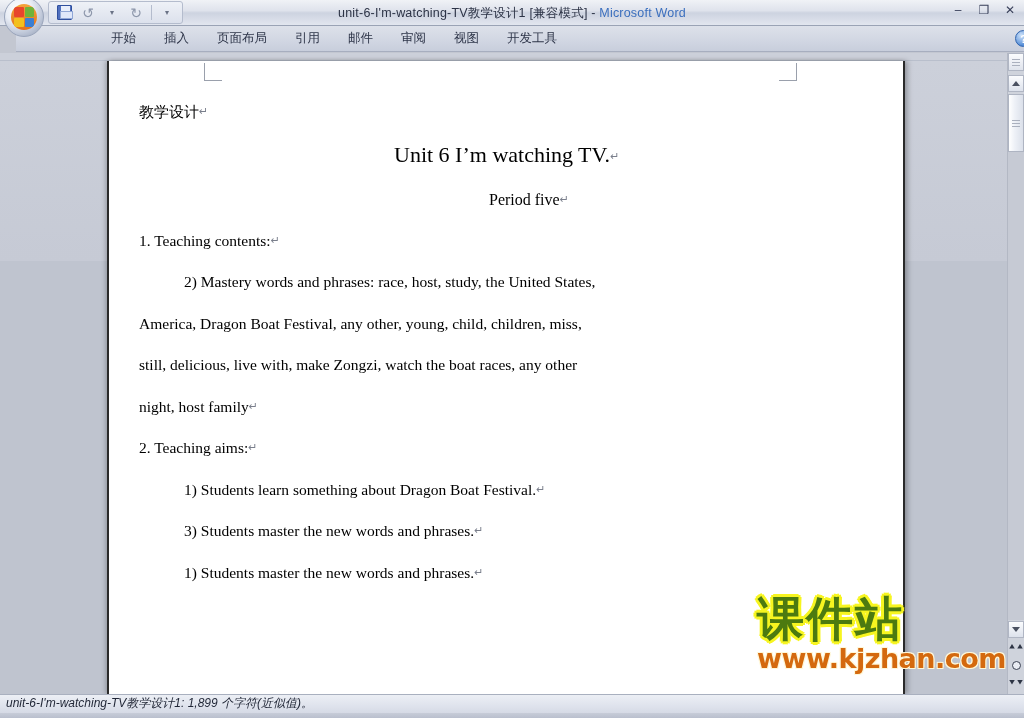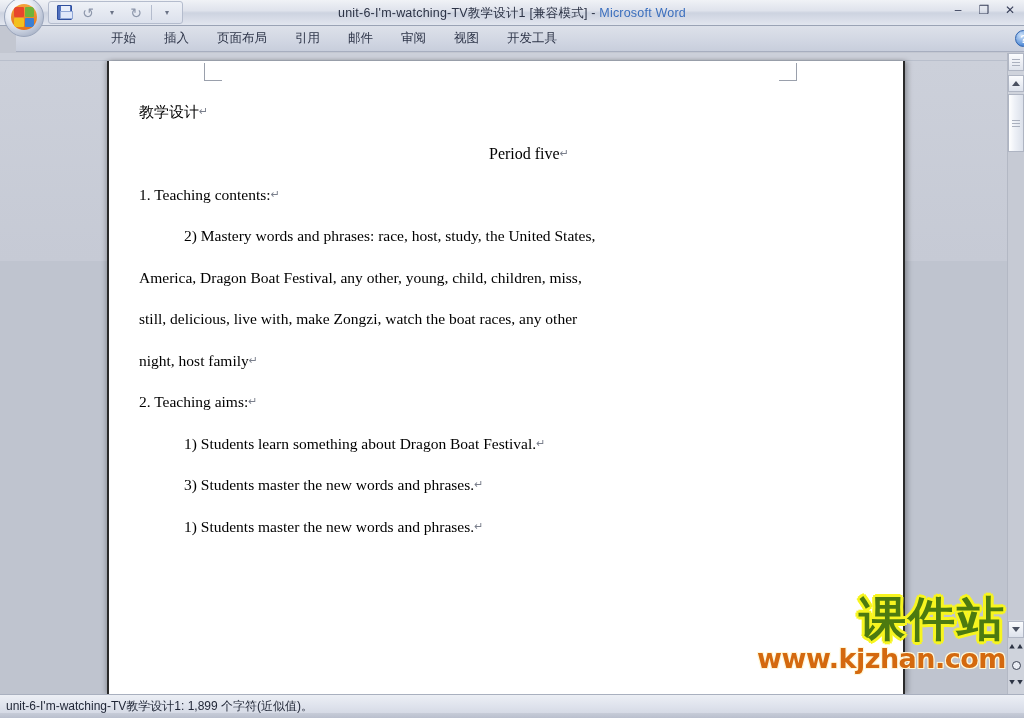--- a/index.html
+++ b/index.html
@@ -122,21 +122,21 @@
   .p { font-size: 15.5px; line-height: 41.5px; white-space: nowrap; }
   .cjk { font-family: "Liberation Sans", sans-serif; font-size: 15px; }
   .center-title { text-align: left; padding-left: 255px; font-size: 22px; line-height: 44px; }
   .center-sub { text-align: left; padding-left: 350px; font-size: 16px; line-height: 41px; }
   .ind1 { padding-left: 45px; }
   .pilcrow { color: #7a7f8c; font-size: 11px; font-family: "DejaVu Sans", sans-serif; vertical-align: 2px; }
 
   
   .watermark {
     position: absolute; right: 18px; bottom: 22px; z-index: 40;
-    text-align: right; line-height: 1;
+    text-align: left; line-height: 1;
     pointer-events: none;
   }
   .wm-cn {
     font-family: "DejaVu Sans", sans-serif;
     font-size: 47px; font-weight: bold; color: #4c7a10;
     letter-spacing: 2px;
     text-shadow:
       -2px -2px 0 #f7f520, 2px -2px 0 #f7f520, -2px 2px 0 #f7f520, 2px 2px 0 #f7f520,
       0 -3px 0 #f7f520, 0 3px 0 #f7f520, -3px 0 0 #f7f520, 3px 0 0 #f7f520;
   }
@@ -180,22 +180,22 @@
   .nav-prev { bottom: 38px; }
   .nav-obj  { bottom: 20px; }
   .nav-next { bottom: 2px; }
   .obj-circle { width:9px;height:9px;border-radius:50%;border:1.5px solid #3a4152;background:#e9ecf3; }
 
   
   .statusbar {
     position: absolute; bottom: 0; left: 0; width: 1024px; height: 24px;
     background: linear-gradient(to bottom,#eceff5 0%, #dee2ec 50%, #cfd4e0 100%);
     border-top: 1px solid #a9b0bf;
-    display: flex; align-items: center; padding-left: 6px;
-    font-size: 12px; color: #1f2535;
+    display: flex; padding-left: 6px;
+    font-size: 12px; color: #1f2535; font-style: italic;
   }
   .sb-strip {
     position:absolute; bottom:0; left:0; width:1024px; height:5px;
     background: linear-gradient(to bottom,#c7ccd8,#b9bfcd);
   }
 </style>
 </head>
 <body>
 
 <div class="titlebar">
@@ -247,20 +247,21 @@
   <div class="ws-topstrip"></div>
   <div class="ws-gradient"></div>
   <div class="ws-lower"></div>
 
   <div class="page">
     <div class="margin-mark mm-tl"></div>
     <div class="margin-mark mm-tr"></div>
 
     <div class="doc" id="doc-body">
         <div class="p cjk"><span>教学设计</span><span class="pilcrow">↵</span></div>
+        <div class="p center-title"><span>Unit 6        I’m watching TV.</span><span class="pilcrow">↵</span></div>
         <div class="p center-sub"><span>Period five</span><span class="pilcrow">↵</span></div>
         <div class="p"><span>1. Teaching contents:</span><span class="pilcrow">↵</span></div>
         <div class="p ind1"><span>2) Mastery words and phrases: race, host, study, the United States,</span></div>
         <div class="p"><span>America, Dragon Boat Festival, any other, young, child, children, miss,</span></div>
         <div class="p"><span>still, delicious, live with, make Zongzi, watch the boat races, any other</span></div>
         <div class="p"><span>night, host family</span><span class="pilcrow">↵</span></div>
         <div class="p"><span>2. Teaching aims:</span><span class="pilcrow">↵</span></div>
         <div class="p ind1"><span>1) Students learn something about Dragon Boat Festival.</span><span class="pilcrow">↵</span></div>
         <div class="p ind1"><span>3) Students master the new words and phrases.</span><span class="pilcrow">↵</span></div>
         <div class="p ind1"><span>1) Students master the new words and phrases.</span><span class="pilcrow">↵</span></div>

